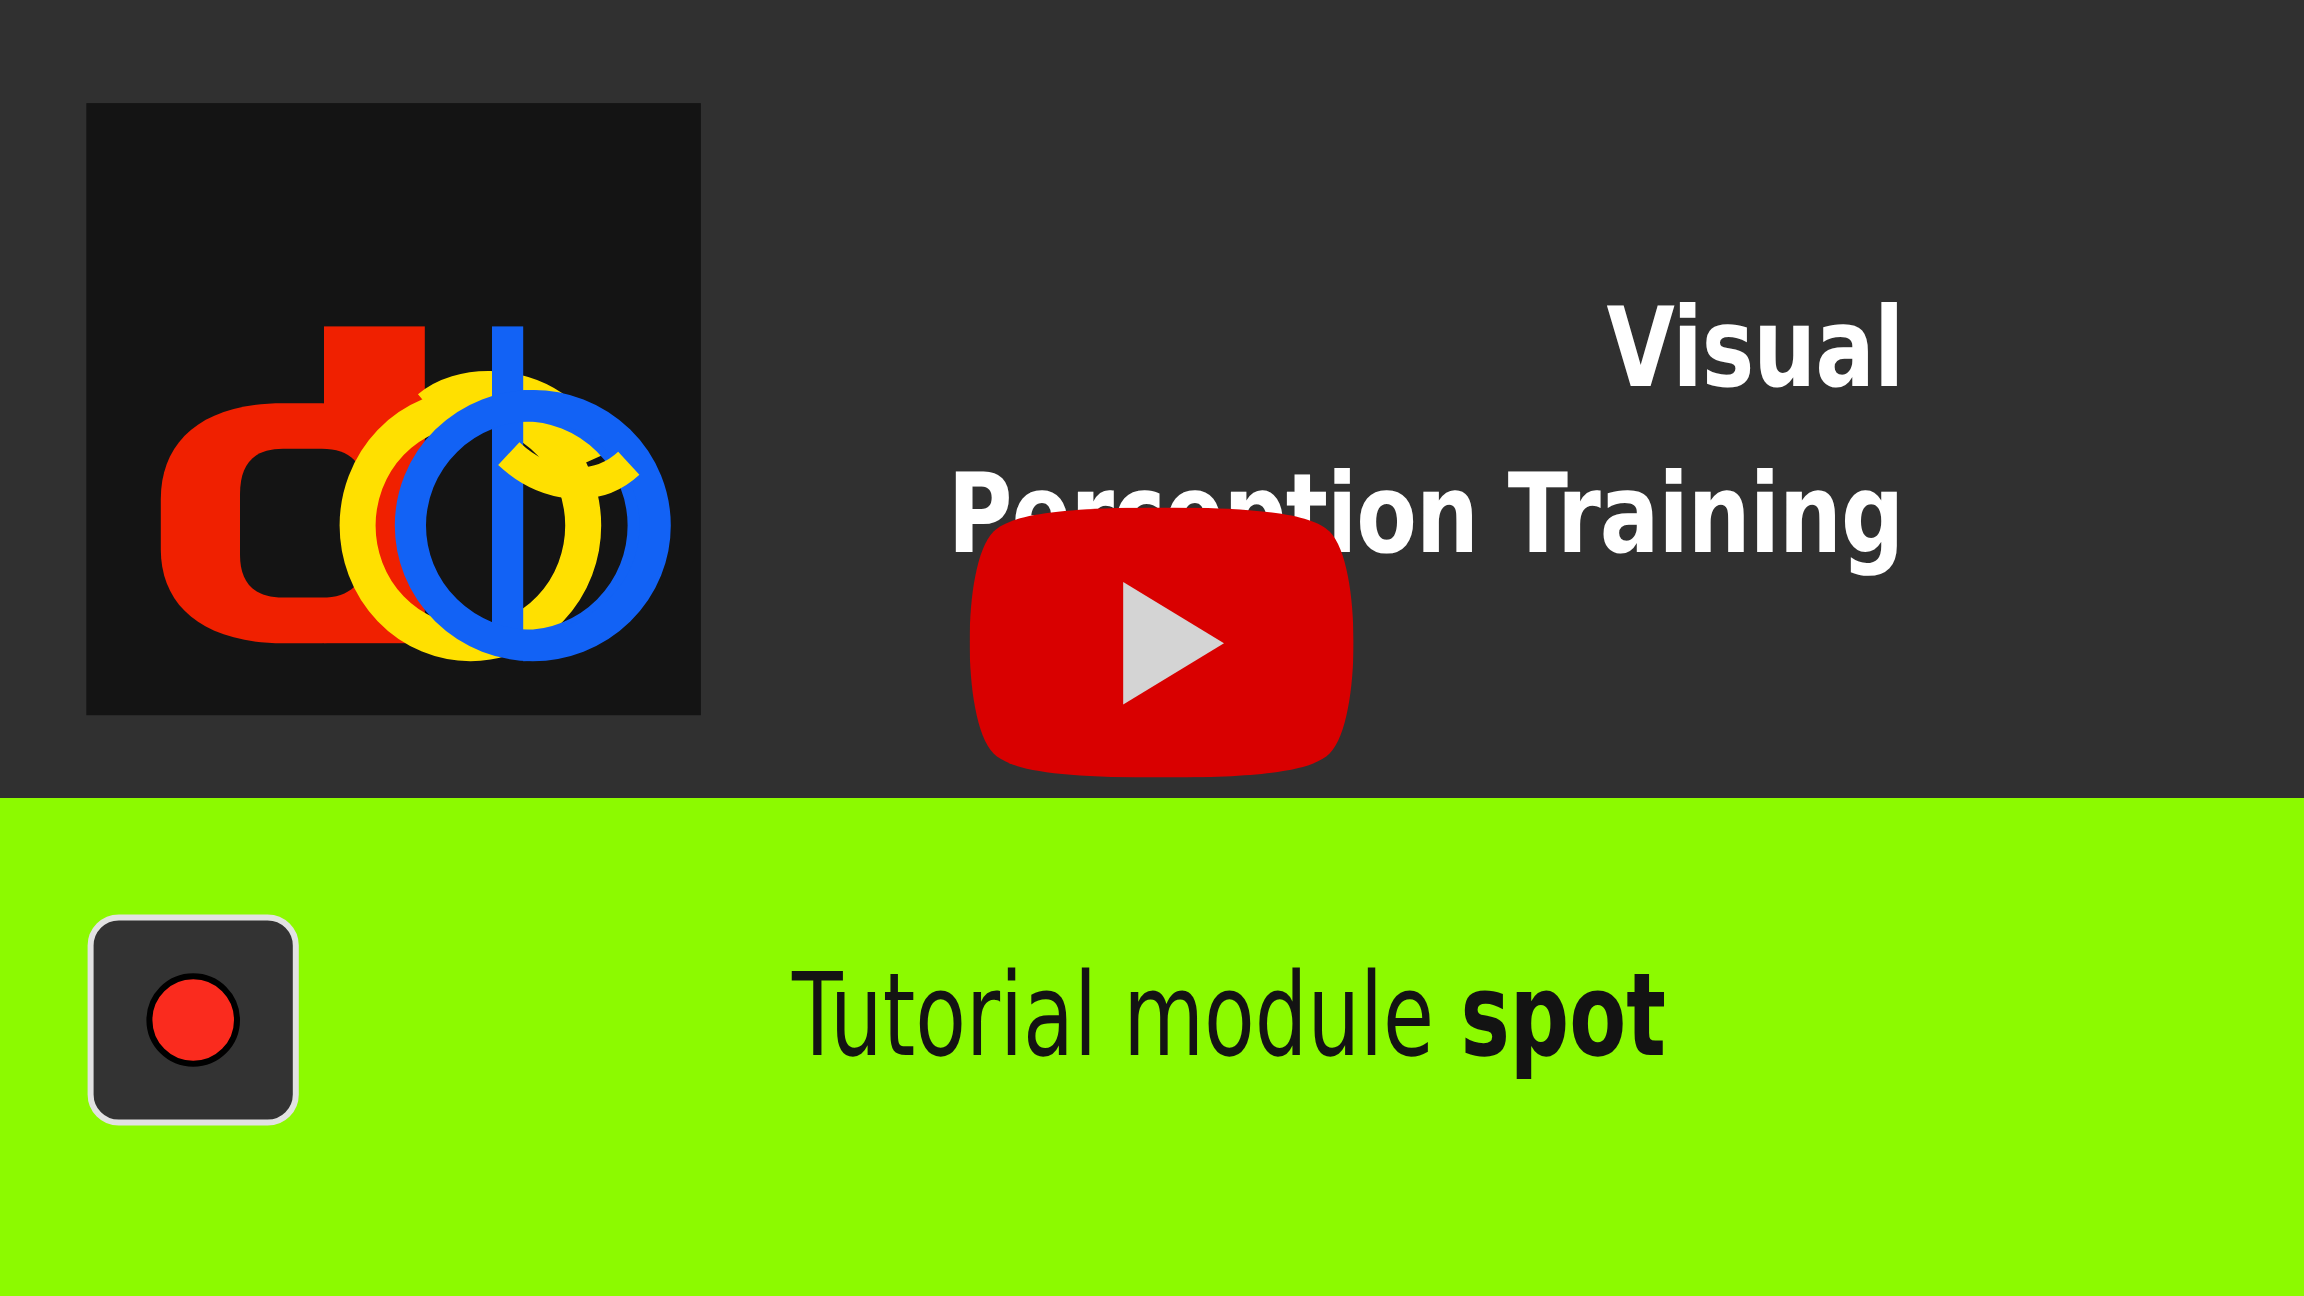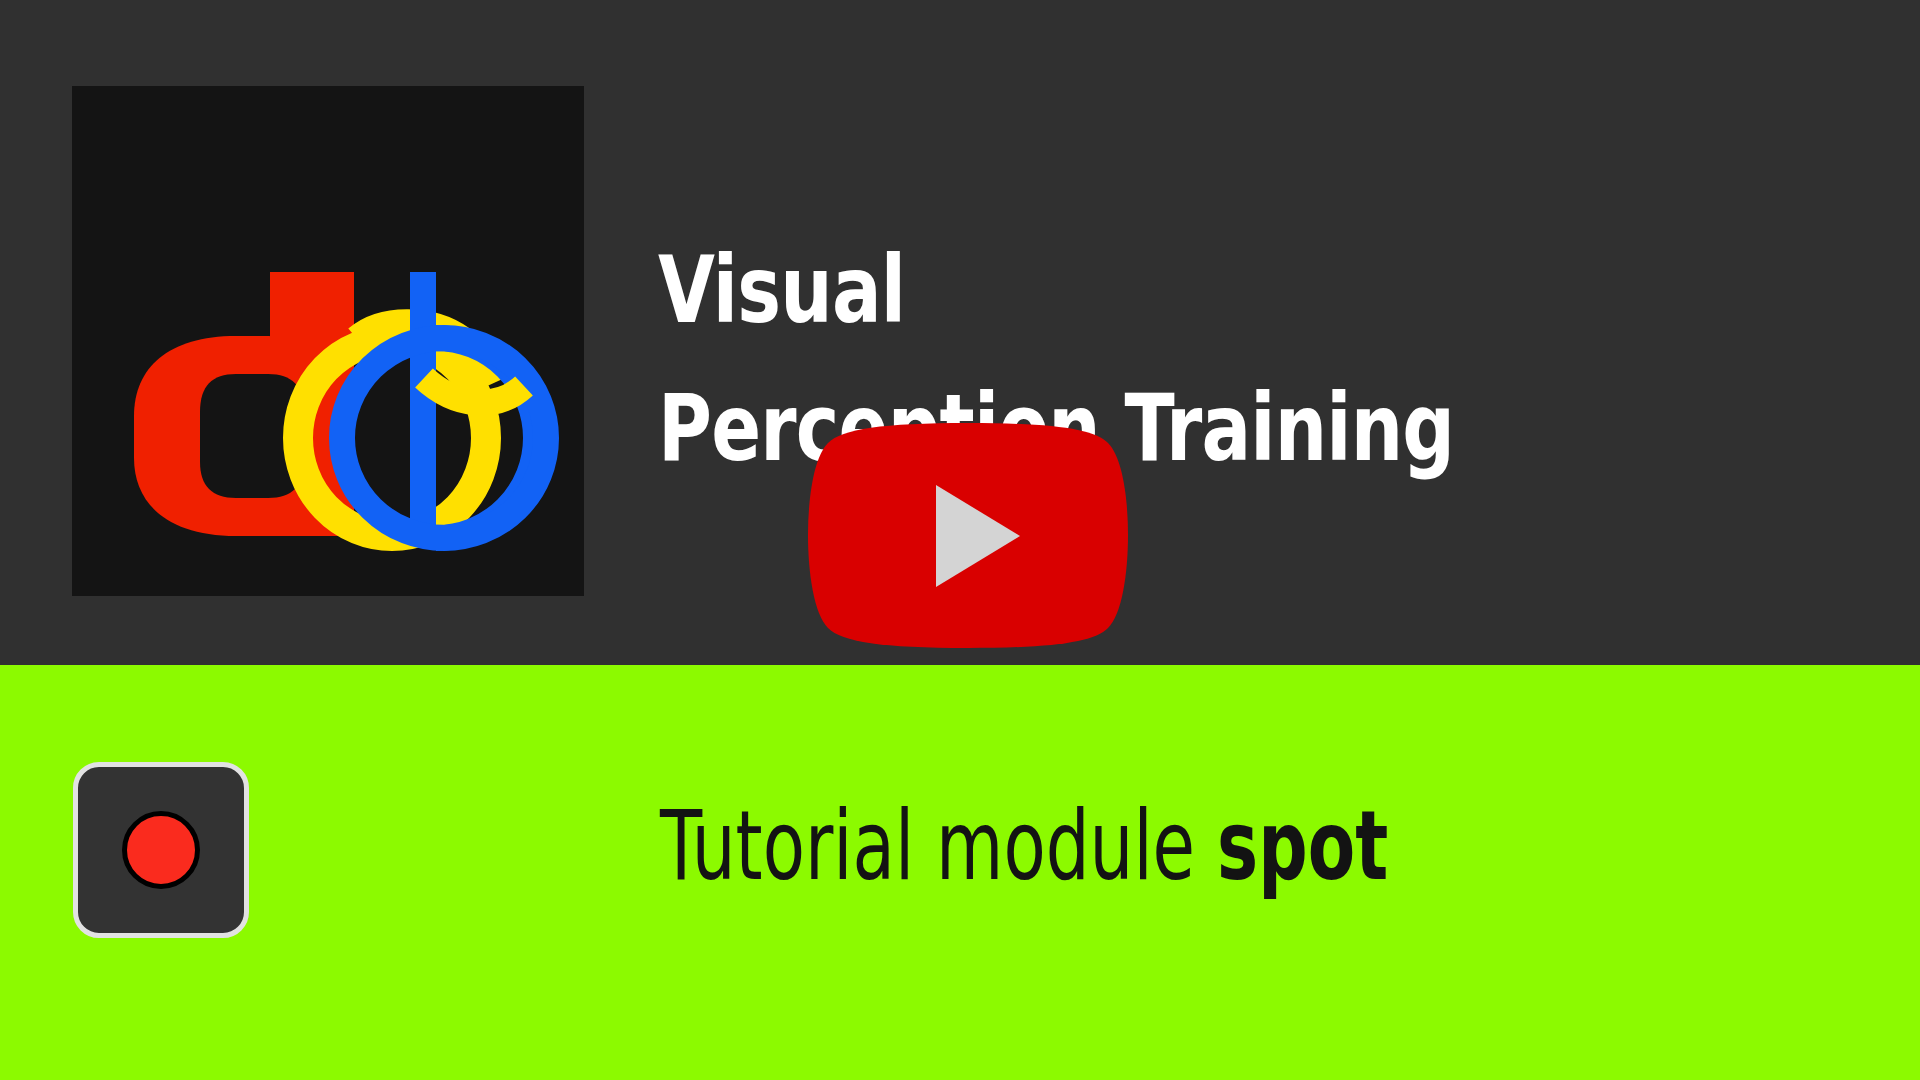--- a/index.html
+++ b/index.html
@@ -11,20 +11,21 @@
     width: 1920px;
     height: 1080px;
     font-family: "Liberation Sans", sans-serif;
     overflow: hidden;
   }
 
   #root {
     position: relative;
     width: 1920px;
     height: 1080px;
+    text-align: right;
   }
 
   
   .top-panel {
     position: absolute;
     left: 0;
     top: 0;
     width: 1920px;
     height: 665px;
     background: #303030;

